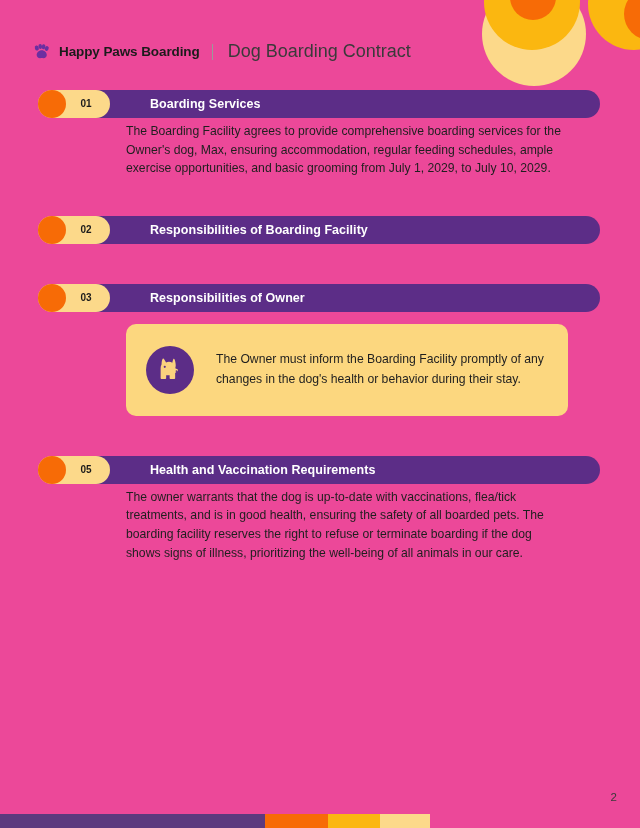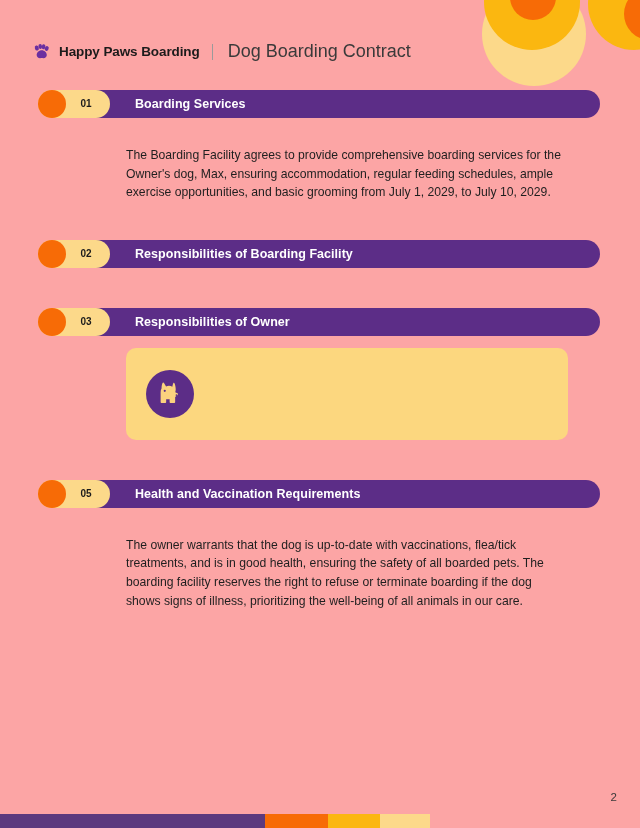--- a/index.html
+++ b/index.html
@@ -12,21 +12,21 @@
     background: #ffffff;
     font-family: "Liberation Sans", sans-serif;
     overflow: hidden;
     position: relative;
   }
 
   .page {
     position: relative;
     width: 640px;
     height: 828px;
-    background: #fca5a5;
+    background: #ec4899;
     overflow: hidden;
   }
 
   
   .header-deco {
     position: absolute;
     top: 0;
     right: 0;
     width: 180px;
     height: 95px;
@@ -131,21 +131,21 @@
     height: 28px;
     background: #5C2D87;
     border-radius: 14px;
     display: flex;
     align-items: center;
   }
   .bar-title {
     color: #ffffff;
     font-size: 12.5px;
     font-weight: bold;
-    padding-left: 53px;
+    padding-left: 68px;
     letter-spacing: 0.05px;
     white-space: nowrap;
   }
   .badge-pill {
     position: absolute;
     left: 0;
     top: 0;
     width: 72px;
     height: 28px;
     background: #FCD98A;
@@ -172,21 +172,21 @@
     width: 36px;
     text-align: center;
     font-size: 10px;
     font-weight: bold;
     color: #1b1b1b;
   }
 
   .section-body {
     margin-left: 126px;
     margin-right: 72px;
-    padding-top: 28px;
+    padding-top: 4px;
     font-size: 12.2px;
     line-height: 18.6px;
     color: #1f1f1f;
     text-align: left;
   }
 
   
   .gap-1 { height: 38px; }
   .gap-2 { height: 40px; }
   .gap-3 { height: 12px; }
@@ -317,20 +317,21 @@
     <div class="gap-3"></div>
 
     <div class="callout">
       <div class="callout-icon-wrap">
         <svg class="dog-svg" viewBox="0 0 32 32" aria-hidden="true">
           <path d="M7 9.5c0-2.2 0.6-4.6 1.3-5.4 0.4-0.5 1-0.3 1.3 0.2l2.2 3.6c0.9-0.5 2-0.8 3.1-0.8 1.3 0 2.6 0.4 3.6 1.1 0.3-1.5 0.7-2.9 1-3.6 0.3-0.7 1.1-0.6 1.4 0.1 0.7 1.6 1.2 4.1 1.2 6.1 0 1.1-0.2 2.2-0.5 3.2l2.3 1.3c0.7 0.4 0.8 1.2 0.2 1.7l-2.6 2.1v5.4c0 0.7-0.5 1.2-1.2 1.2h-3.6c-0.6 0-1.1-0.5-1.1-1.1v-2.9h-3.7v2.9c0 0.6-0.5 1.1-1.1 1.1H7.2c-0.7 0-1.2-0.5-1.2-1.2V13.8c0-1.4 0.4-2.7 1-3.7-0.1-0.2-0.1-0.4 0-0.6z" fill="#FBD27E"></path>
           <circle cx="10.4" cy="12.6" r="1.15" fill="#5C2D87"></circle>
           <circle cx="22.9" cy="17.1" r="0.95" fill="#5C2D87"></circle>
         </svg>
       </div>
+      <div class="callout-text">The Owner must inform the Boarding Facility promptly of any changes in the dog's health or behavior during their stay.</div>
     </div>
 
     <div class="gap-4"></div>
 
     <div class="section">
       <div class="section-header">
         <div class="bar">
           <span class="bar-title">Health and Vaccination Requirements</span>
         </div>
         <div class="badge-pill">

